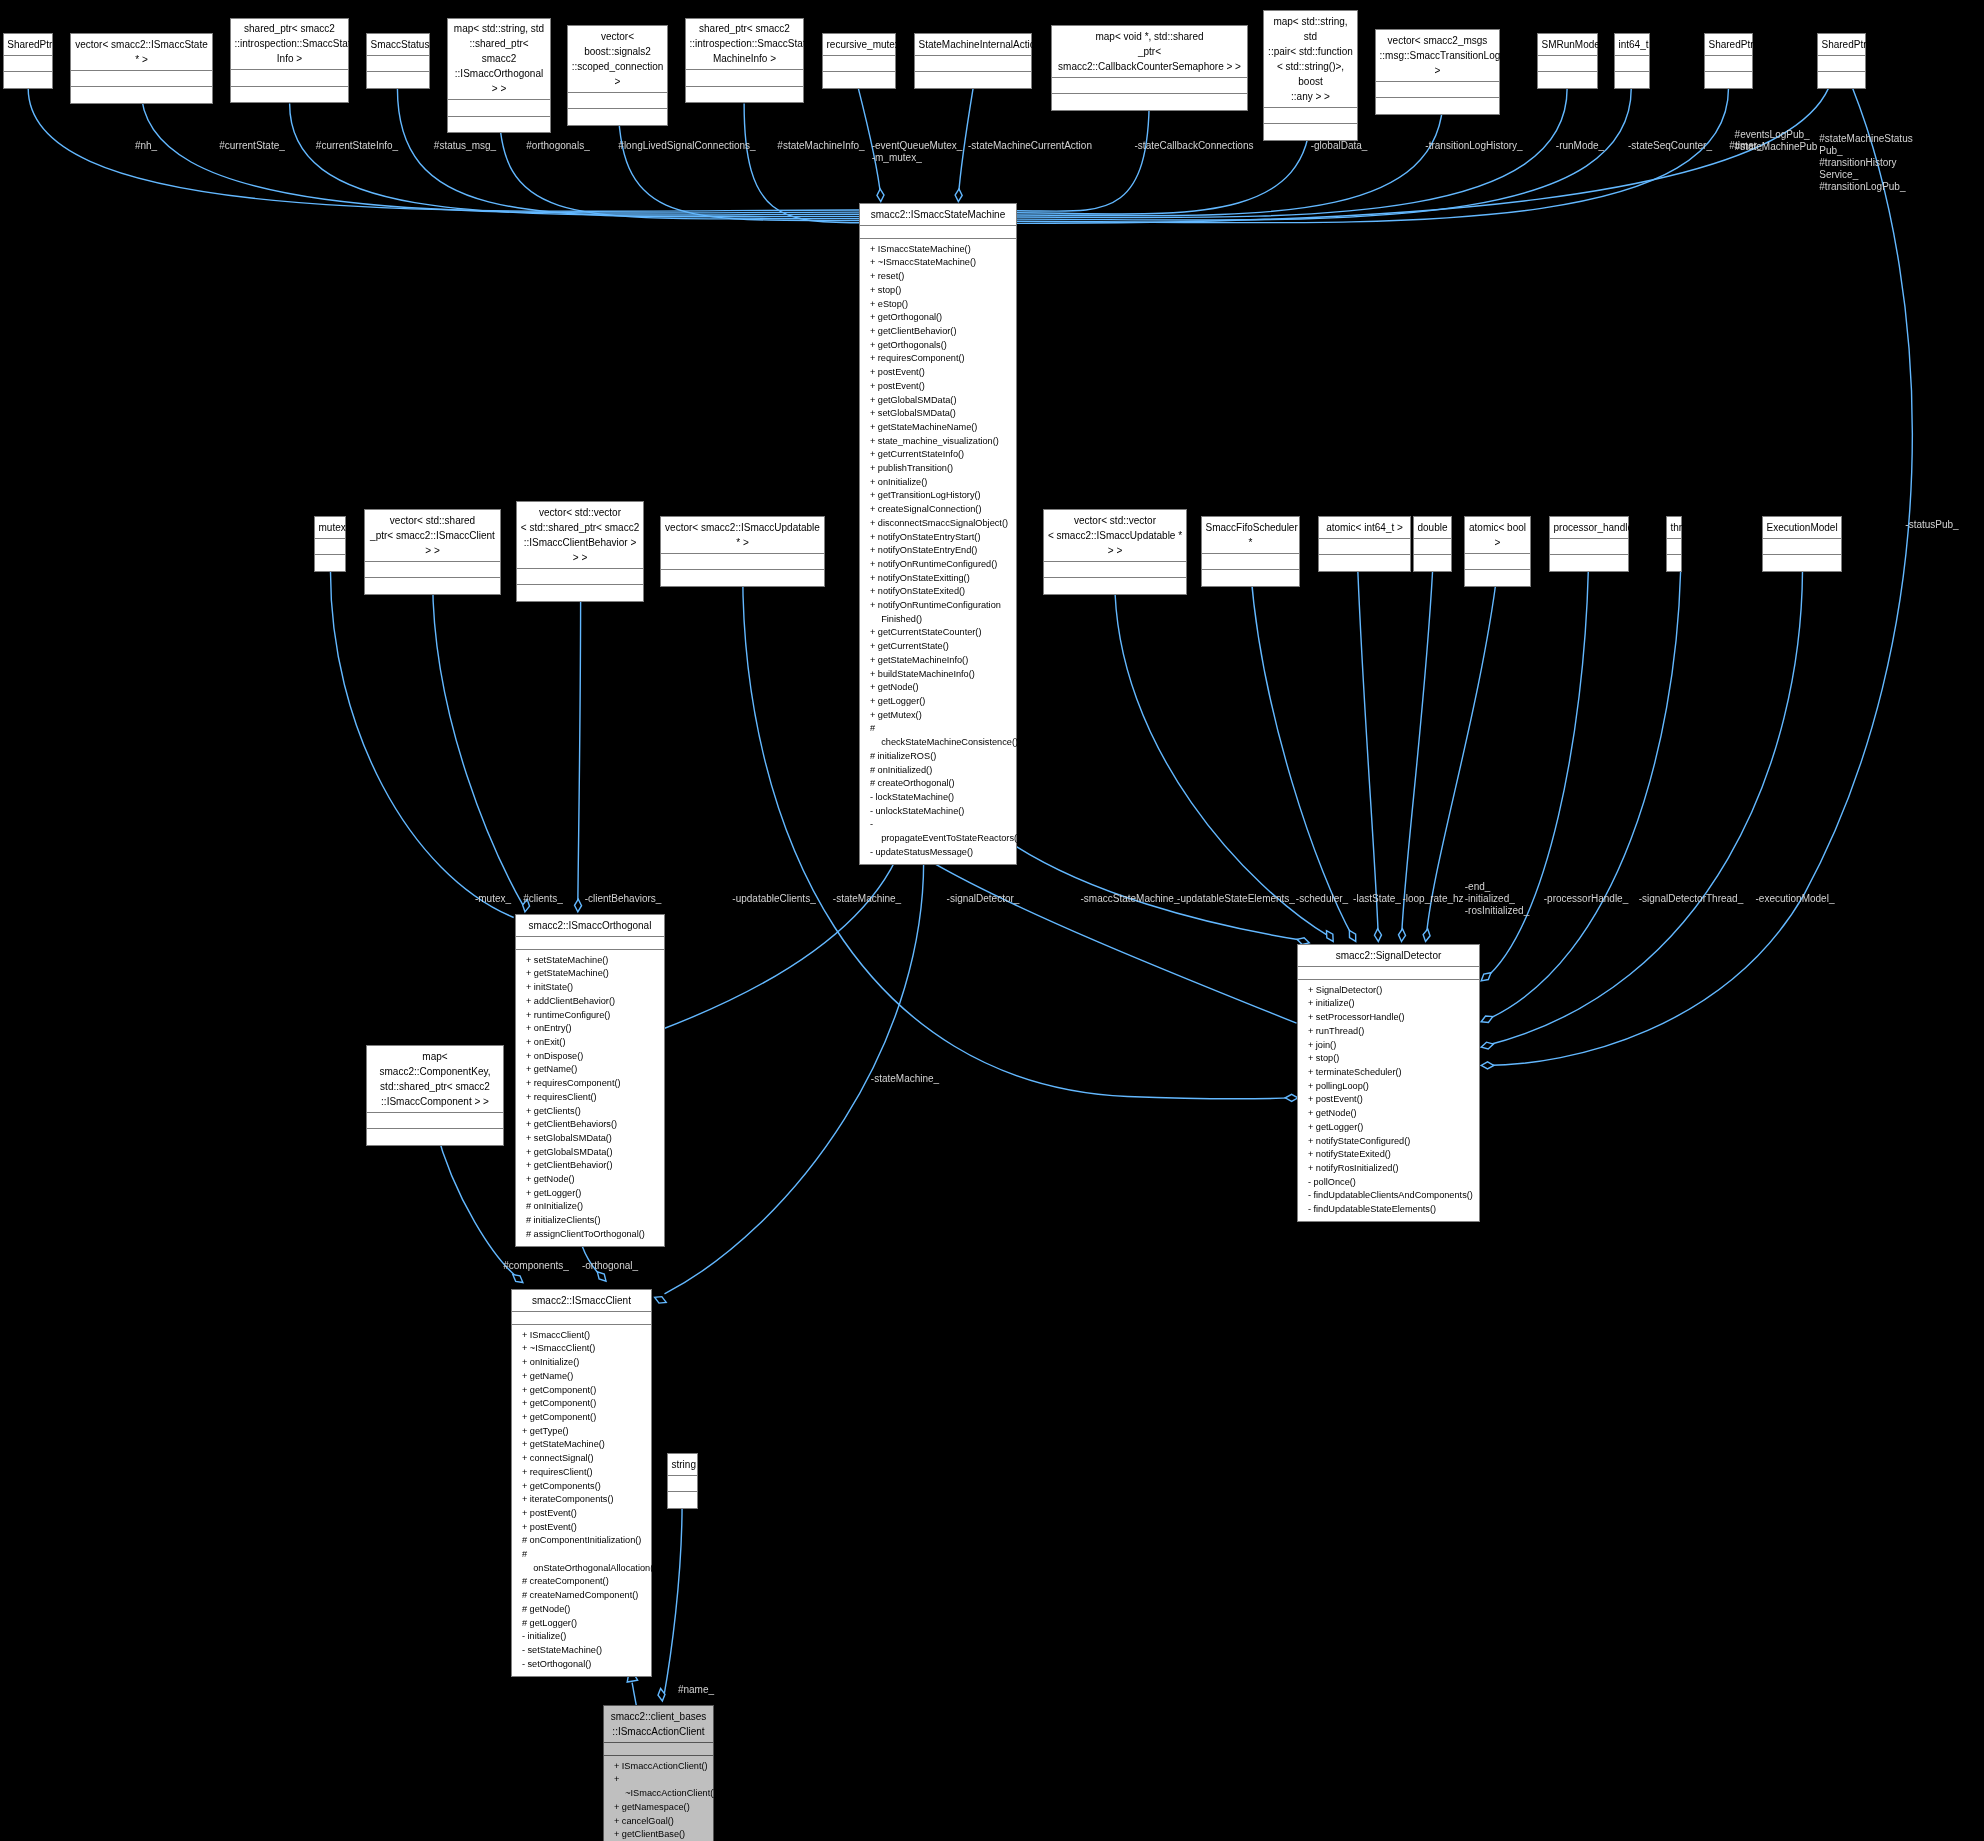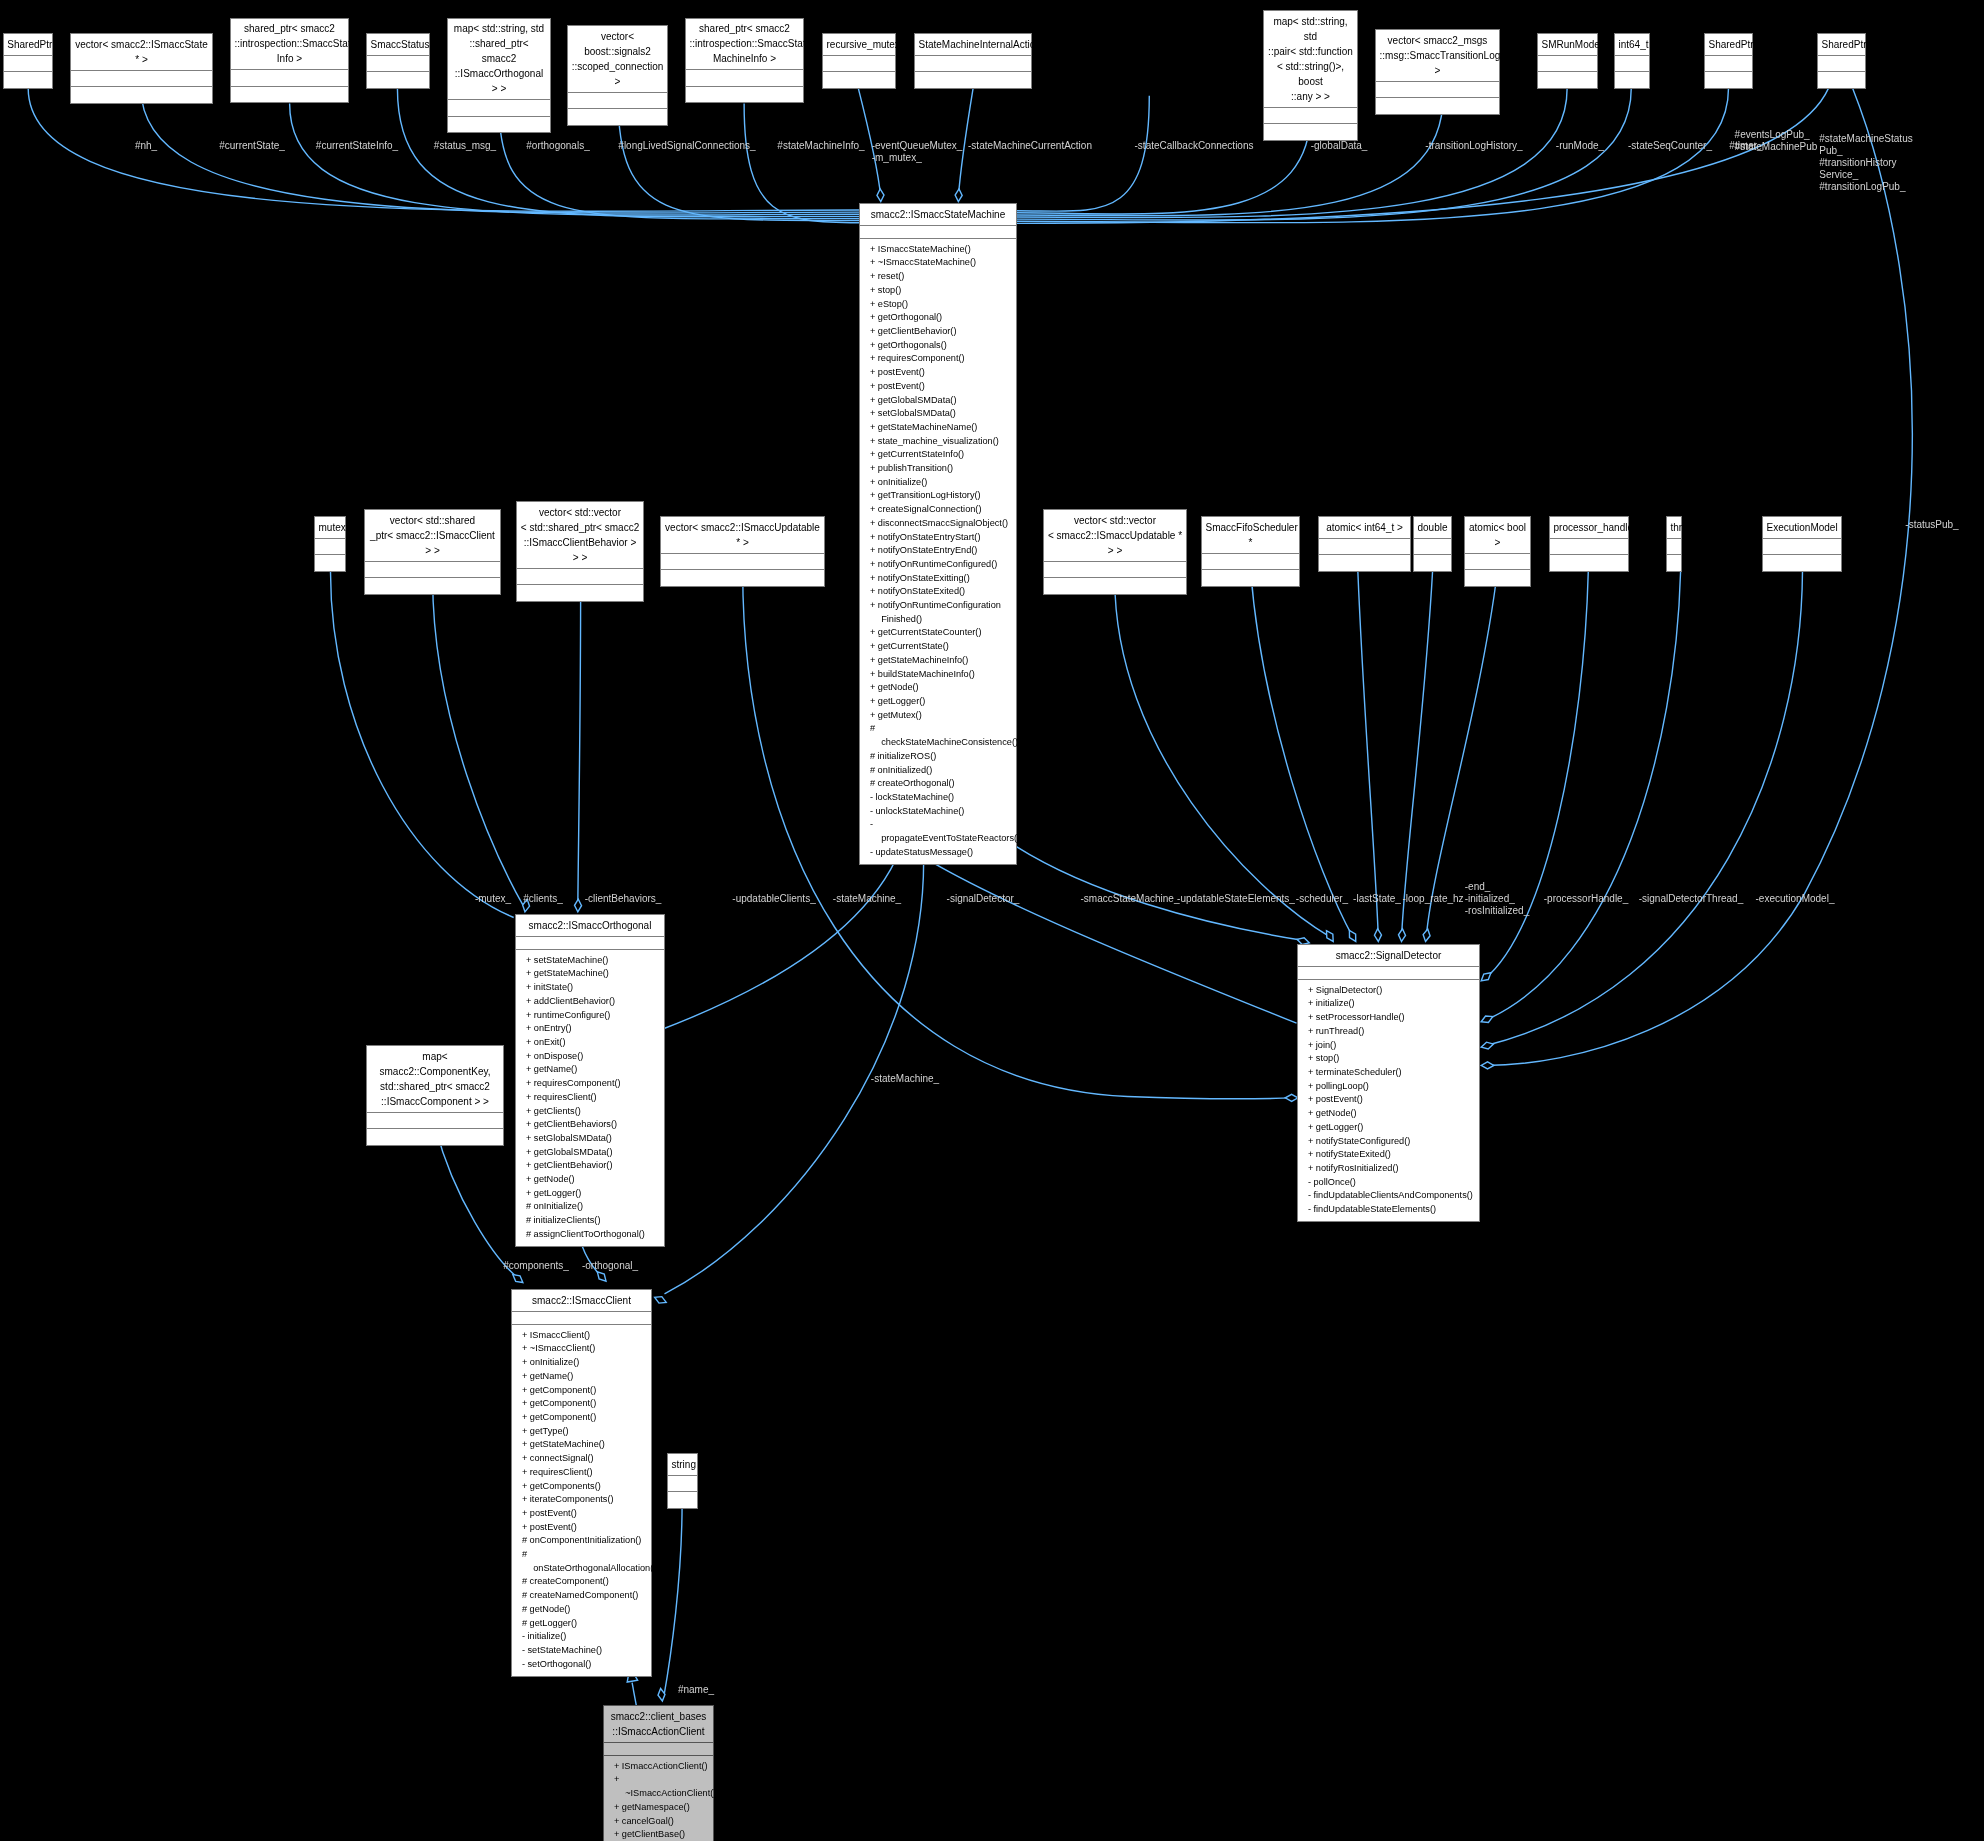--- a/index.html
+++ b/index.html
@@ -149,20 +149,28 @@
       <div class="sep"></div>
       <div class="empty"></div>
     </div>
     <div class="node" style="left: 914px; top: 33px; width: 118px;">
       <div class="ntitle">StateMachineInternalAction</div>
       <div class="sep"></div>
       <div class="empty"></div>
       <div class="sep"></div>
       <div class="empty"></div>
     </div>
+    <div class="node" style="left: 1051px; top: 25px; width: 197px;">
+      <div class="ntitle">map&lt; void *, std::shared
+_ptr&lt; smacc2::CallbackCounterSemaphore &gt; &gt;</div>
+      <div class="sep"></div>
+      <div class="empty"></div>
+      <div class="sep"></div>
+      <div class="empty"></div>
+    </div>
     <div class="node" style="left: 1263px; top: 10px; width: 95px;">
       <div class="ntitle">map&lt; std::string, std
 ::pair&lt; std::function
 &lt; std::string()&gt;, boost
 ::any &gt; &gt;</div>
       <div class="sep"></div>
       <div class="empty"></div>
       <div class="sep"></div>
       <div class="empty"></div>
     </div>

